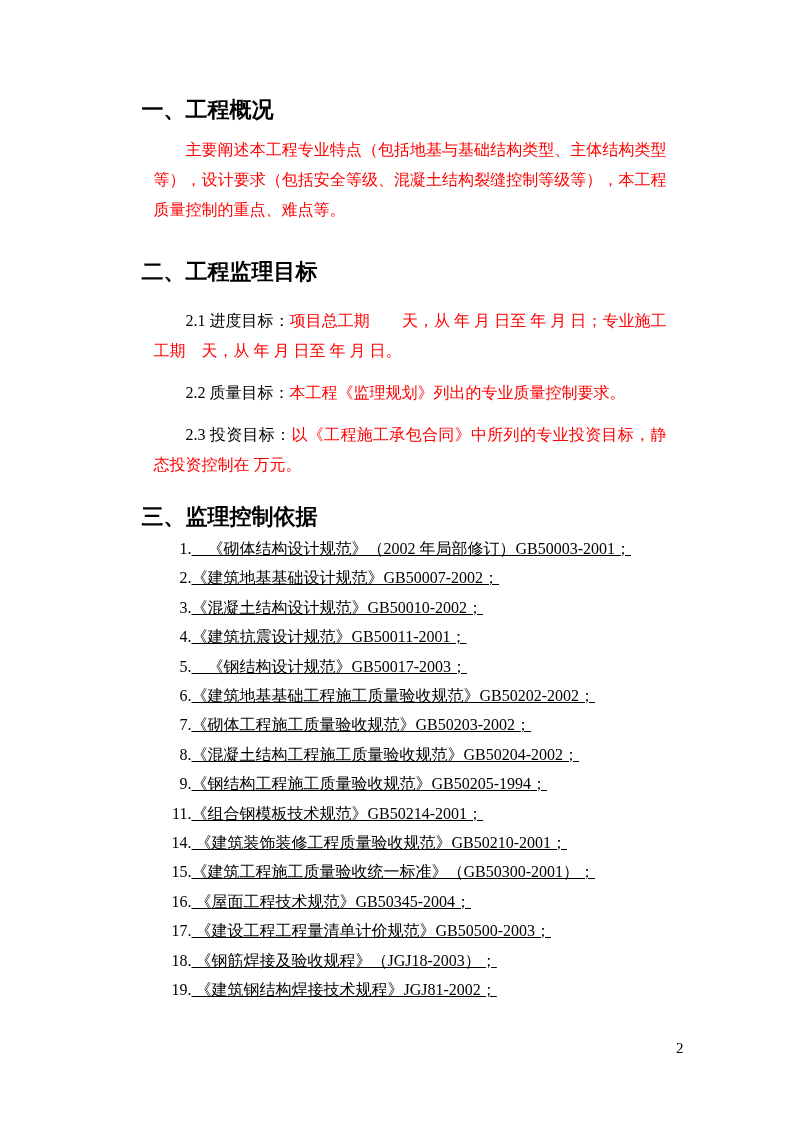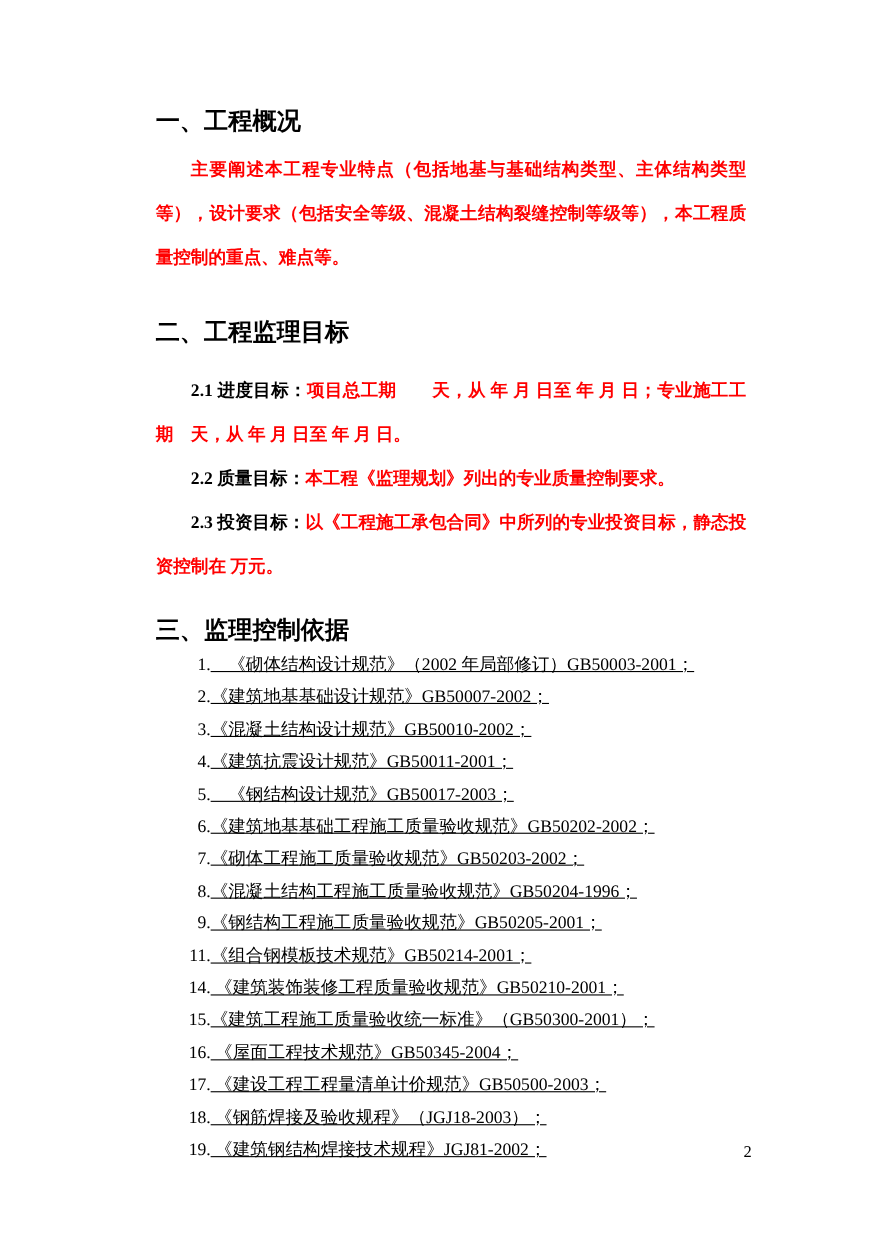--- a/index.html
+++ b/index.html
@@ -21,25 +21,24 @@
     font-weight: bold;
     font-size: 22px;
     line-height: 26px;
     margin: 0;
     color: #000000;
   }
   .h1 { margin-bottom: 12px; }
   .h2 { margin-top: 34px; margin-bottom: 21px; }
   .h3 { margin-top: 24px; margin-bottom: 4px; }
   p.body-para {
-    margin: 0;
-    line-height: 40px;
+    margin: 12px;
+    line-height: 30px;
     text-indent: 32px;
     text-align: justify;
-    font-weight: bold;
   }
   .red { color: #ff0000; }
   ol.standards {
     list-style: none;
     margin: 0;
     padding: 0;
     text-decoration: underline;
   }
   ol.standards li {
     line-height: 29.4px;
@@ -75,22 +74,22 @@
 
   <h2 class="sec-heading h3">三、监理控制依据</h2>
   <ol class="standards">
     <li><span class="num">1.</span><span>　《砌体结构设计规范》（2002 年局部修订）GB50003-2001；</span></li>
     <li><span class="num">2.</span><span>《建筑地基基础设计规范》GB50007-2002；</span></li>
     <li><span class="num">3.</span><span>《混凝土结构设计规范》GB50010-2002；</span></li>
     <li><span class="num">4.</span><span>《建筑抗震设计规范》GB50011-2001；</span></li>
     <li><span class="num">5.</span><span>　《钢结构设计规范》GB50017-2003；</span></li>
     <li><span class="num">6.</span><span>《建筑地基基础工程施工质量验收规范》GB50202-2002；</span></li>
     <li><span class="num">7.</span><span>《砌体工程施工质量验收规范》GB50203-2002；</span></li>
-    <li><span class="num">8.</span><span>《混凝土结构工程施工质量验收规范》GB50204-1996；</span></li>
-    <li><span class="num">9.</span><span>《钢结构工程施工质量验收规范》GB50205-2001；</span></li>
+    <li><span class="num">8.</span><span>《混凝土结构工程施工质量验收规范》GB50204-2002；</span></li>
+    <li><span class="num">9.</span><span>《钢结构工程施工质量验收规范》GB50205-1994；</span></li>
     <li><span class="num">11.</span><span>《组合钢模板技术规范》GB50214-2001；</span></li>
     <li><span class="num">14.</span><span> 《建筑装饰装修工程质量验收规范》GB50210-2001；</span></li>
     <li><span class="num">15.</span><span>《建筑工程施工质量验收统一标准》（GB50300-2001）；</span></li>
     <li><span class="num">16.</span><span> 《屋面工程技术规范》GB50345-2004；</span></li>
     <li><span class="num">17.</span><span> 《建设工程工程量清单计价规范》GB50500-2003；</span></li>
     <li><span class="num">18.</span><span> 《钢筋焊接及验收规程》（JGJ18-2003）；</span></li>
     <li><span class="num">19.</span><span> 《建筑钢结构焊接技术规程》JGJ81-2002；</span></li>
   </ol>
 
   <div class="page-number">2</div>

